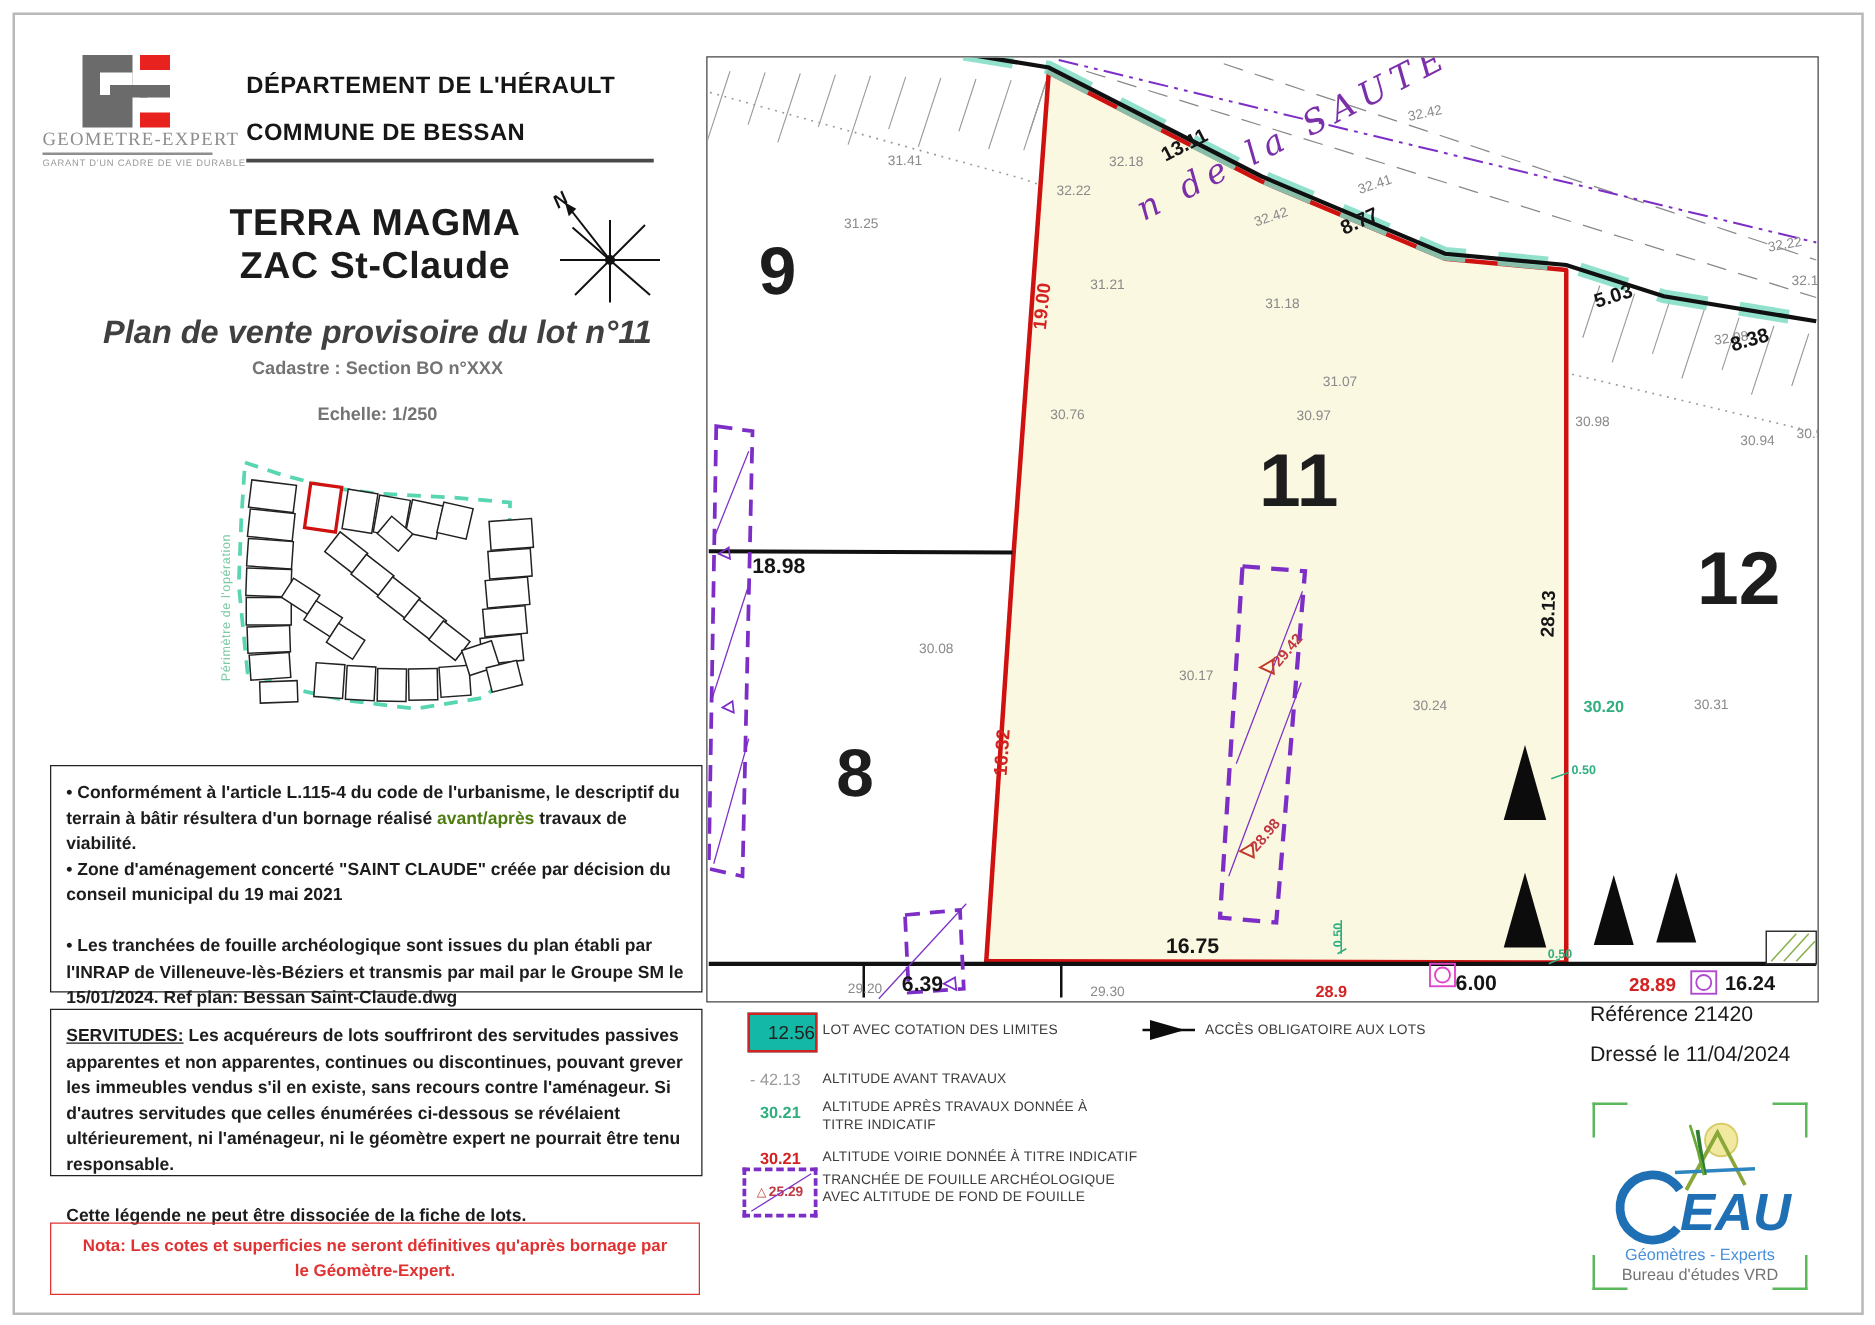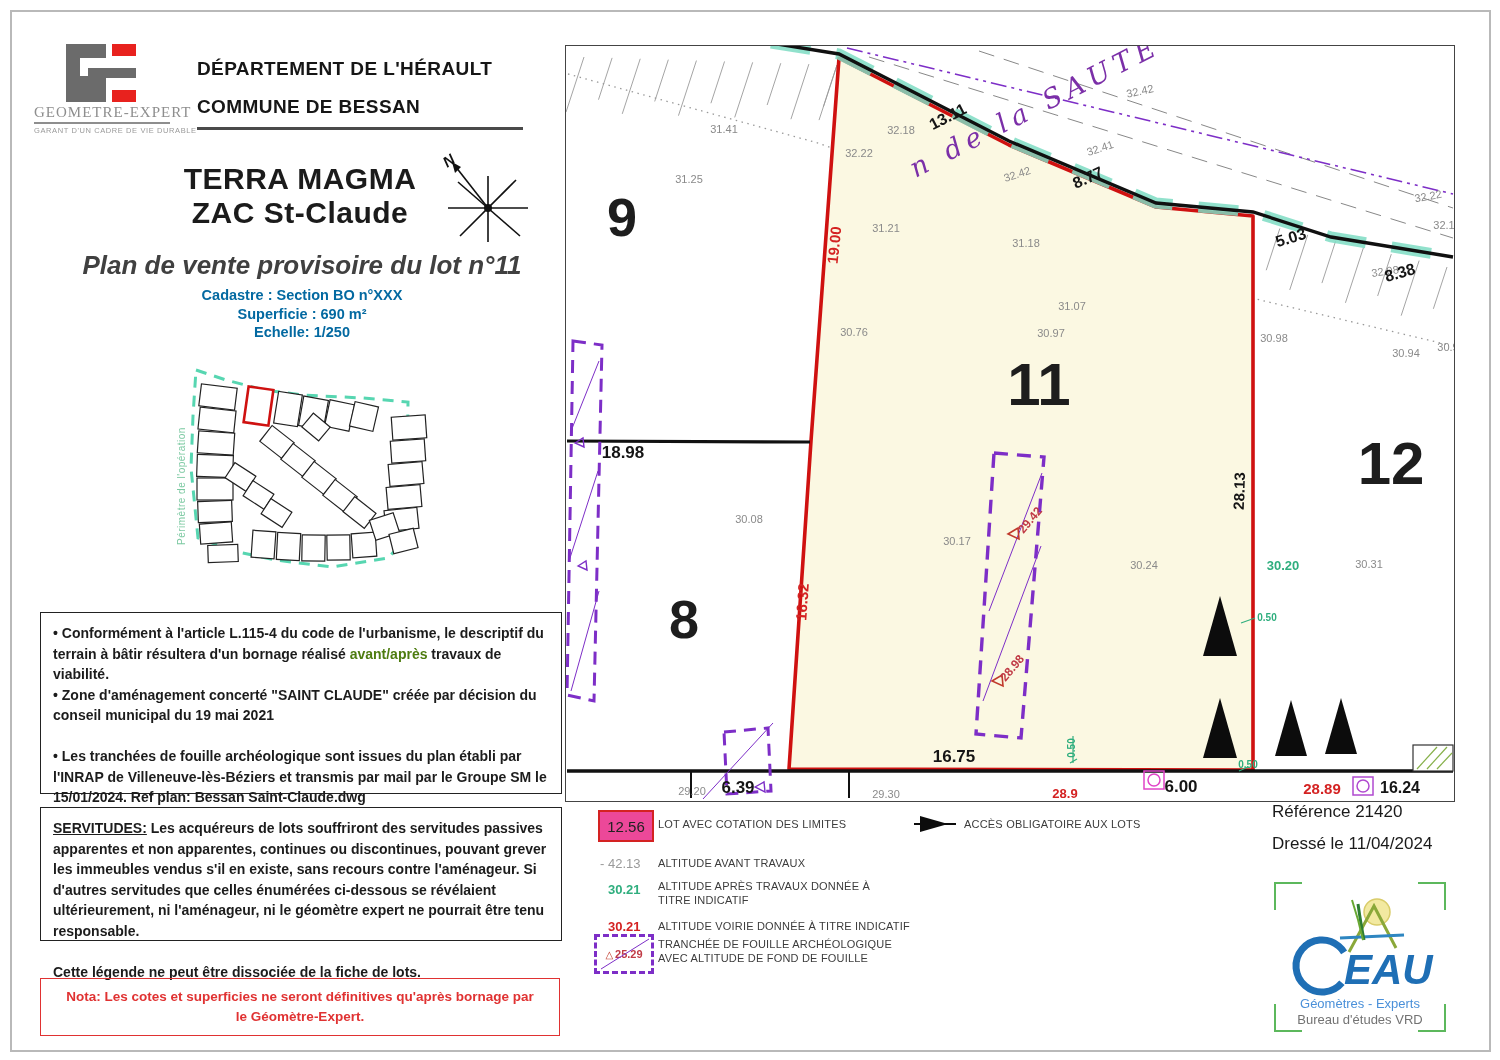--- a/index.html
+++ b/index.html
@@ -8,21 +8,21 @@
   .page-border{position:absolute;left:10px;top:10px;width:1477px;height:1038px;
         border:2px solid #b9b9b9;pointer-events:none;}
   .abs{position:absolute;}
   
   .hdr-line{font-weight:700;font-size:19px;letter-spacing:.4px;color:#161616;}
   .hdr-divider{background:#4a4a4a;height:3px;}
   .logo-title{font-size:15px;color:#8e8e8e;letter-spacing:1px;}
   .logo-tag{font-size:7.5px;color:#9a9a9a;letter-spacing:.6px;}
   .proj{font-weight:700;font-size:30px;letter-spacing:.5px;color:#1b1b1b;text-align:center;width:420px;}
   .subtitle{font-style:italic;font-size:26px;color:#404040;font-weight:600;text-align:center;width:520px;}
-  .cad{font-weight:700;font-size:14.5px;text-align:center;width:420px;color:#0369a1;}
+  .cad{font-weight:700;font-size:14.5px;text-align:center;width:420px;color:#737373;}
   
   .txtbox{border:1.6px solid #222;background:#fff;font-size:14px;font-weight:600;
           color:#1c1c1c;line-height:20.5px;padding:10px 12px;}
   .red-inline{color:#4d7c0f;}
   .nota{border:1.6px solid #e03232;color:#e03232;font-weight:700;font-size:13.5px;
         text-align:center;line-height:20px;padding:8px 20px;}
   
   #map-area{position:absolute;left:565px;top:45px;width:888px;height:755px;
             border:1.5px solid #444;overflow:hidden;background:#fff;}
   #map-area svg{position:absolute;left:0;top:0;}
@@ -34,22 +34,22 @@
   .c-gr{color:#2fae7e;font-weight:700;}
   .c-dr{color:#c03a45;font-weight:700;}
   .c-lot{color:#1d1d1d;font-weight:600;}
   .street-name{position:absolute;font-family:"DejaVu Serif",serif;font-style:italic;
       color:#7b2fa8;font-size:27px;letter-spacing:6px;transform:rotate(-27deg);}
   
   .leg-label{font-size:11px;color:#3c3c3c;line-height:13.5px;letter-spacing:.2px;}
   .leg-val-gray{color:#9a9a9a;font-size:13px;}
   .leg-val-green{color:#2fae7e;font-size:13px;font-weight:700;}
   .leg-val-red{color:#d42222;font-size:13px;font-weight:700;}
-  .lot-box{width:52px;height:28px;border:2px solid #d42222;background:#ec4899;
-           display:flex;align-items:center;justify-content:center;font-size:15px;color:#222;}
+  .lot-box{width:52px;height:28px;border:2px solid #d42222;background:#14b8a6;
+           display:flex;align-items:center;justify-content:flex-end;font-size:15px;color:#222;}
   .trench-box{width:54px;height:34px;border:3px dashed #7d2ec7;position:relative;
            display:flex;align-items:center;justify-content:center;}
   .trench-val{color:#c03a45;font-size:11px;font-weight:700;}
   .tri-red{color:#c0392b;font-size:10px;margin-right:2px;}
   
   .ref-line{font-size:17px;color:#1a1a1a;}
   .ceau-box{position:absolute;width:172px;height:150px;}
   .crn{position:absolute;width:26px;height:26px;border:0 solid #5cb85c;}
   .crn.tl{left:0;top:0;border-left-width:2.5px;border-top-width:2.5px;}
   .crn.tr{right:0;top:0;border-right-width:2.5px;border-top-width:2.5px;}
@@ -93,21 +93,20 @@
       <line x1="30" y1="32" x2="92" y2="86"></line>
       <line x1="60" y1="58" x2="24" y2="12"></line>
     </g>
     <polygon points="24,12 33,17 27,23" fill="#111"></polygon>
     <circle cx="60" cy="58" r="4" fill="#111"></circle>
   </svg>
   <div class="abs" style="left:443px;top:152px;font-style:italic;font-size:15px;font-weight:700;transform:rotate(-35deg);">N</div>
 
   <div class="abs subtitle" style="left:42px;top:250px;">Plan de vente provisoire du lot n°11</div>
   <div class="abs cad" style="left:92px;top:287px;">Cadastre  :  Section BO n°XXX</div>
-  <div class="abs cad" style="left:92px;top:306px;">Superficie : 690 m²</div>
   <div class="abs cad" style="left:92px;top:324px;">Echelle: 1/250</div>
 
   <svg class="abs" style="left:160px;top:352px;" width="290" height="245" viewBox="0 0 290 245">
     <polygon points="36,18 66,28 104,38 143,43 203,46 248,50 247,126 241,192 228,206 172,215 115,208 74,199 38,186 31,116 33,64" fill="none" stroke="#57d6b1" stroke-width="3" stroke-dasharray="11 8"></polygon>
     <g id="mm-lots" stroke="#222" stroke-width="1.2" fill="#ffffff">
         <rect x="40" y="34" width="36" height="22" transform="rotate(7 58 45)"></rect>
         <rect x="39" y="57" width="36" height="22" transform="rotate(6 57 68)"></rect>
         <rect x="38" y="80" width="36" height="22" transform="rotate(4 56 91)"></rect>
         <rect x="37" y="103" width="36" height="22" transform="rotate(2 55 114)"></rect>
         <rect x="37" y="126" width="36" height="22" transform="rotate(0 55 137)"></rect>

